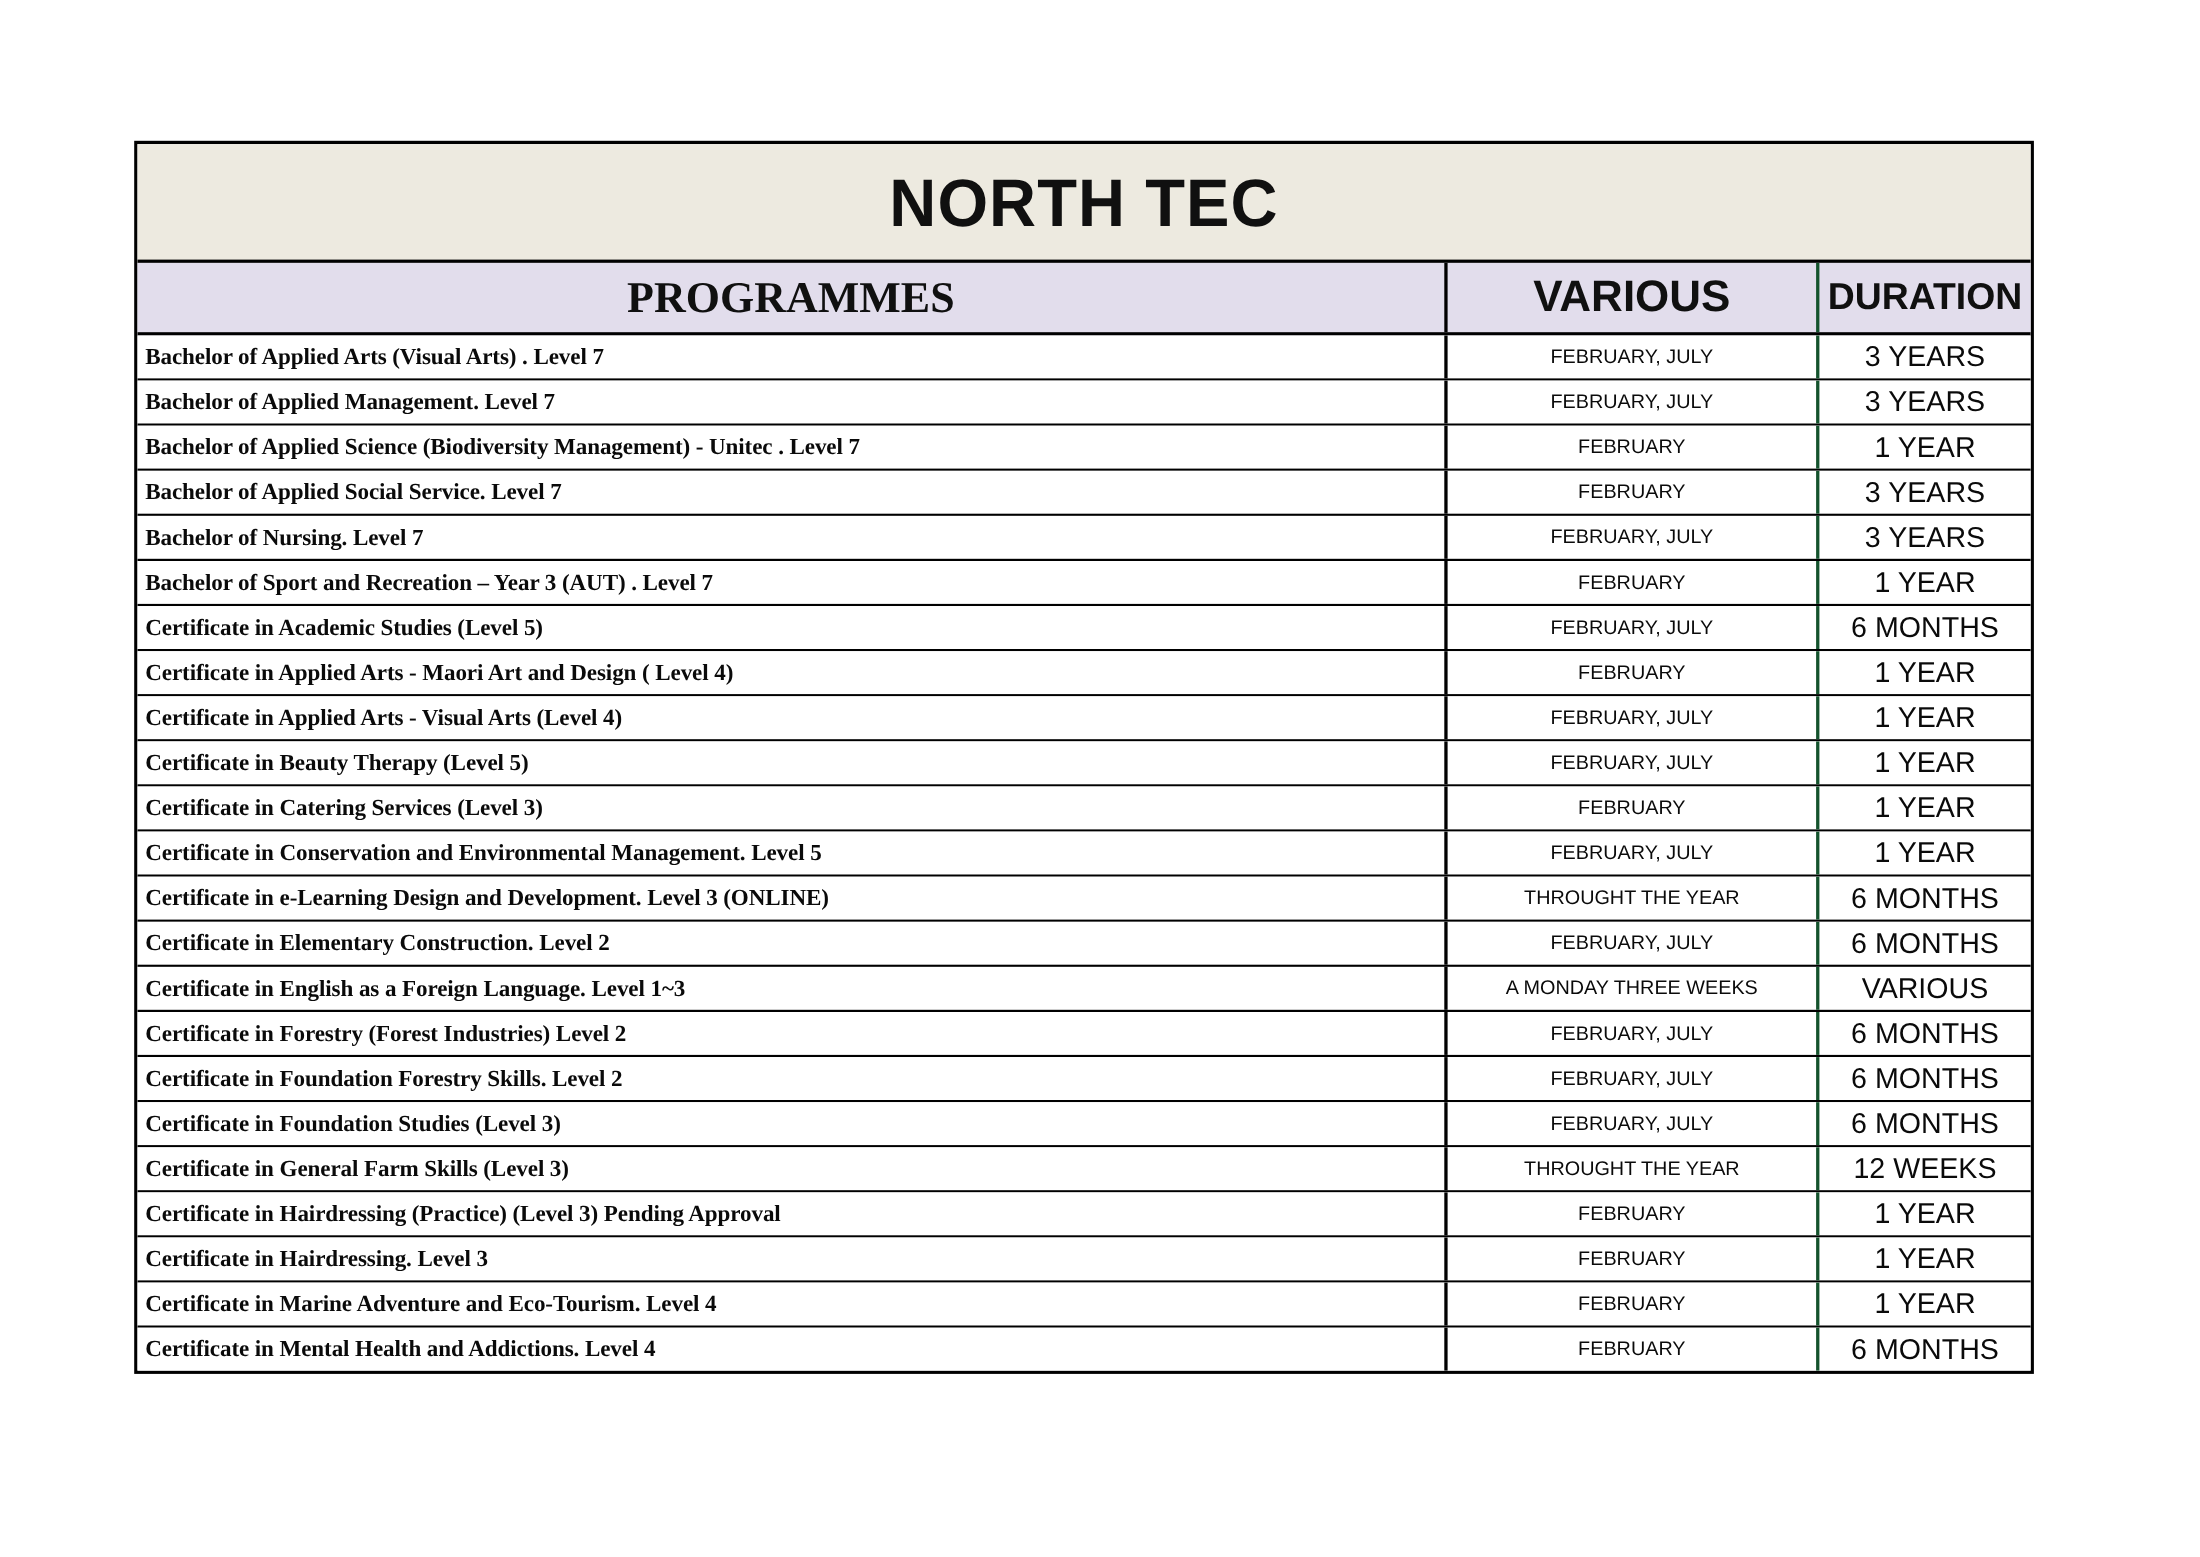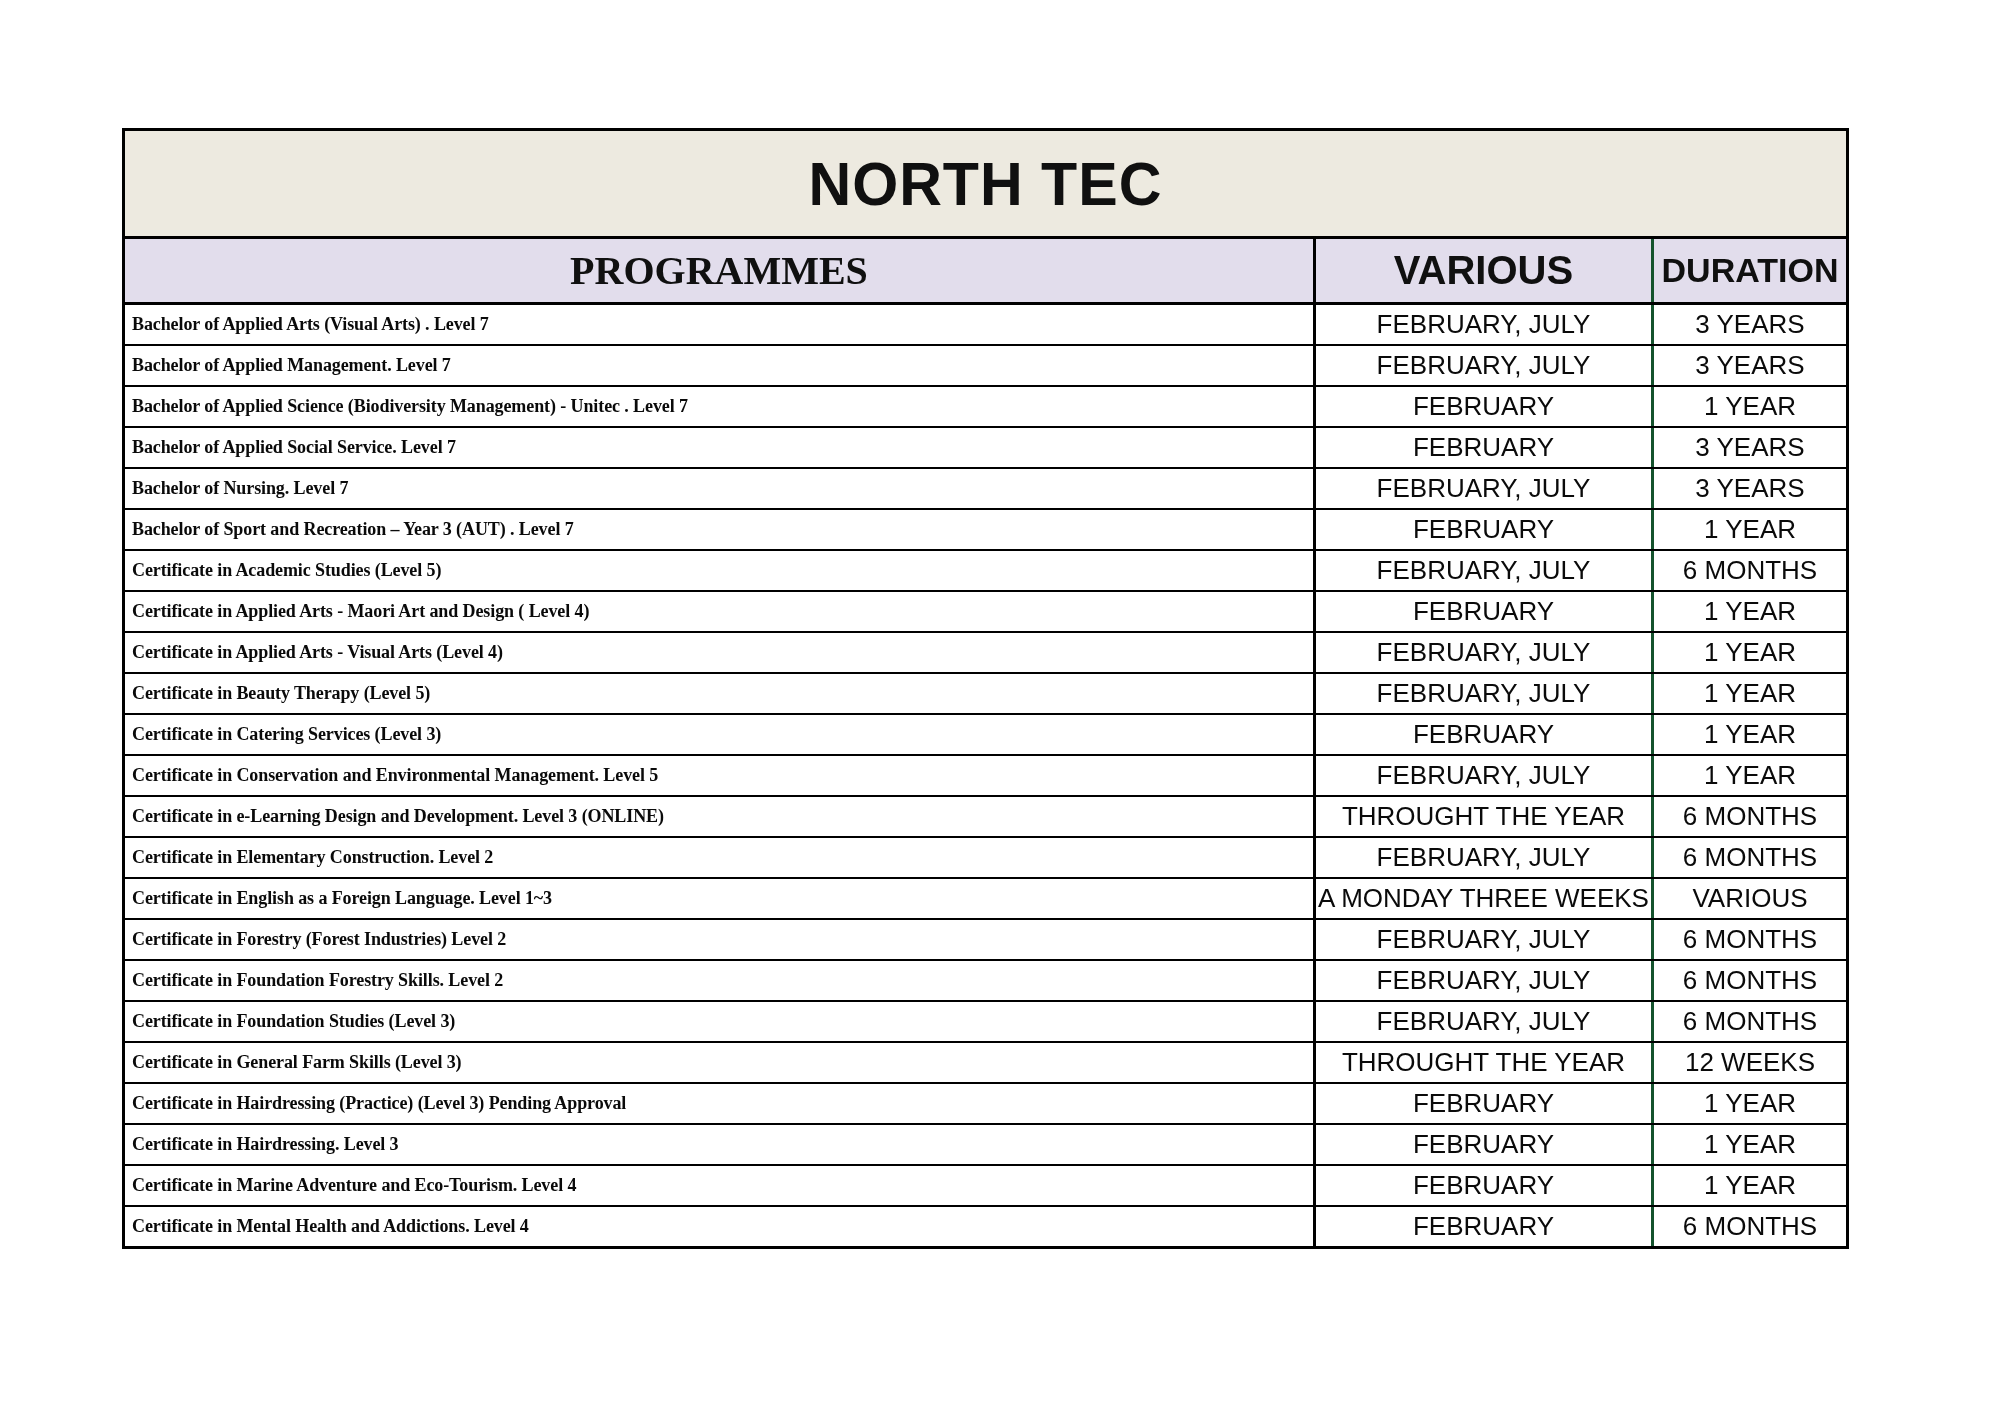--- a/index.html
+++ b/index.html
@@ -100,27 +100,27 @@
     box-sizing: border-box;
     display: flex;
     align-items: center;
     overflow: hidden;
     white-space: nowrap;
     color: #0a0a0a;
   }
   .cell.col-prog {
     justify-content: flex-start;
     padding-left: 7px;
-    font-size: 18px;
+    font-size: 21px;
     font-weight: bold;
     letter-spacing: -0.1px;
   }
   .cell.col-start {
     justify-content: center;
-    font-size: 26px;
+    font-size: 18px;
     font-weight: normal;
   }
   .cell.col-dur {
     justify-content: center;
     font-size: 26px;
     font-weight: normal;
   }
 </style>
 </head>
 <body>

